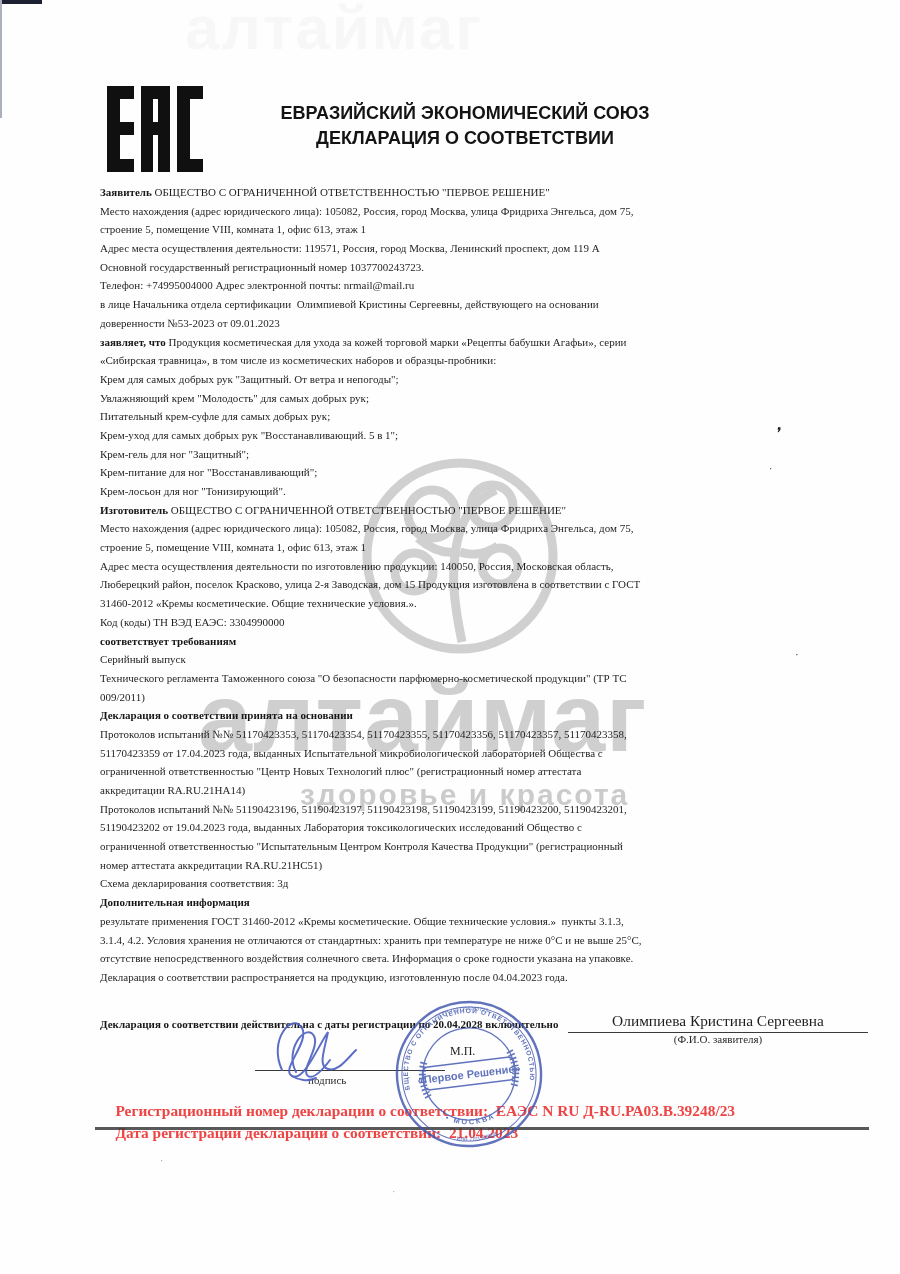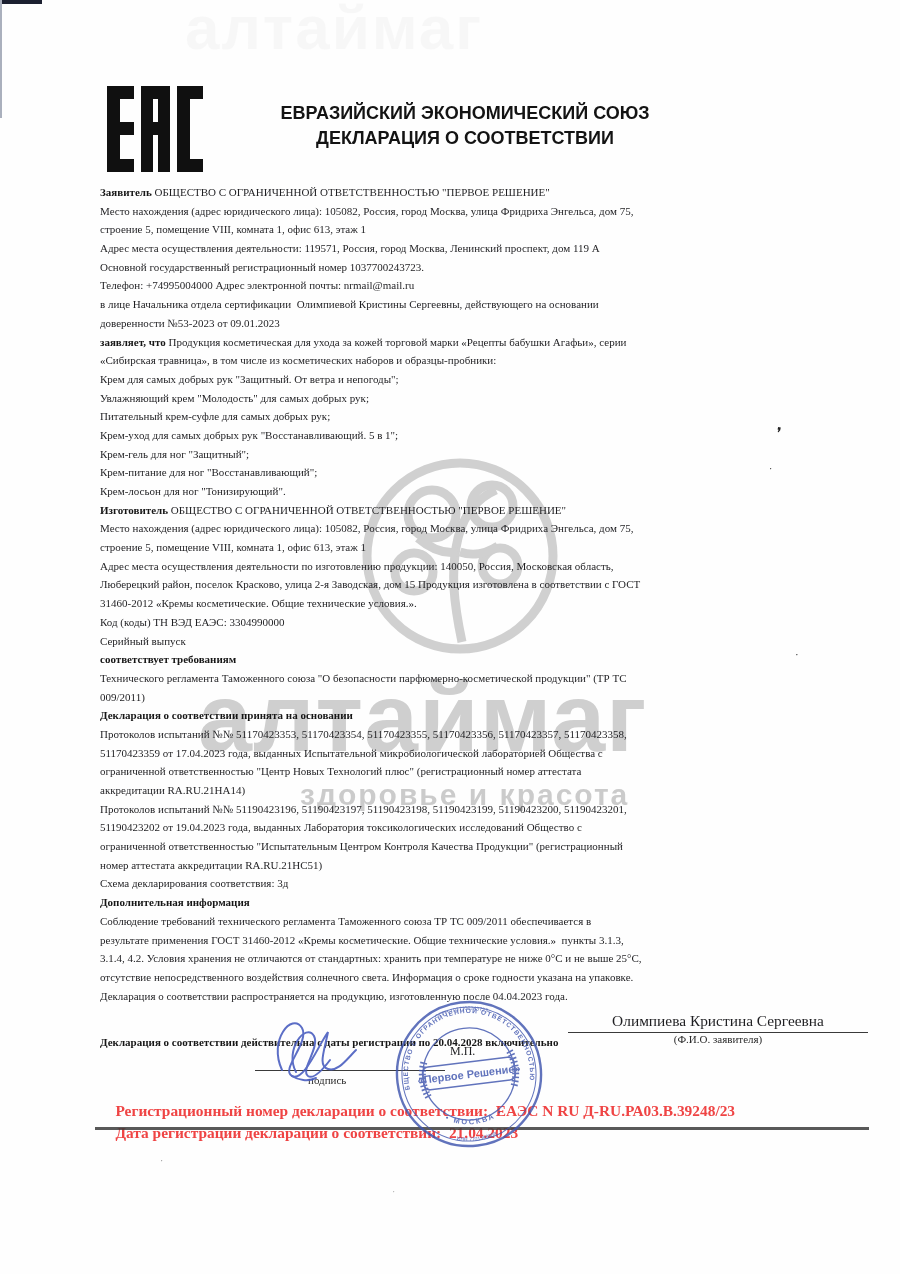--- a/index.html
+++ b/index.html
@@ -99,36 +99,35 @@
       <div class="ln"><span>Крем-гель для ног "Защитный";</span></div>
       <div class="ln"><span>Крем-питание для ног "Восстанавливающий";</span></div>
       <div class="ln"><span>Крем-лосьон для ног "Тонизирующий".</span></div>
       <div class="ln"><b>Изготовитель</b><span> ОБЩЕСТВО С ОГРАНИЧЕННОЙ ОТВЕТСТВЕННОСТЬЮ "ПЕРВОЕ РЕШЕНИЕ"</span></div>
       <div class="ln"><span>Место нахождения (адрес юридического лица): 105082, Россия, город Москва, улица Фридриха Энгельса, дом 75,</span></div>
       <div class="ln"><span>строение 5, помещение VIII, комната 1, офис 613, этаж 1</span></div>
       <div class="ln"><span>Адрес места осуществления деятельности по изготовлению продукции: 140050, Россия, Московская область,</span></div>
       <div class="ln"><span>Люберецкий район, поселок Красково, улица 2-я Заводская, дом 15 Продукция изготовлена в соответствии с ГОСТ</span></div>
       <div class="ln"><span>31460-2012 «Кремы косметические. Общие технические условия.».</span></div>
       <div class="ln"><span>Код (коды) ТН ВЭД ЕАЭС: 3304990000</span></div>
+      <div class="ln bold"><span>соответствует требованиям</span></div>
       <div class="ln"><span>Серийный выпуск</span></div>
-      <div class="ln bold"><span>соответствует требованиям</span></div>
       <div class="ln"><span>Технического регламента Таможенного союза "О безопасности парфюмерно-косметической продукции" (ТР ТС</span></div>
       <div class="ln"><span>009/2011)</span></div>
       <div class="ln bold"><span>Декларация о соответствии принята на основании</span></div>
       <div class="ln"><span>Протоколов испытаний №№ 51170423353, 51170423354, 51170423355, 51170423356, 51170423357, 51170423358,</span></div>
       <div class="ln"><span>51170423359 от 17.04.2023 года, выданных Испытательной микробиологической лабораторией Общества с</span></div>
       <div class="ln"><span>ограниченной ответственностью "Центр Новых Технологий плюс" (регистрационный номер аттестата</span></div>
       <div class="ln"><span>аккредитации RA.RU.21НА14)</span></div>
       <div class="ln"><span>Протоколов испытаний №№ 51190423196, 51190423197, 51190423198, 51190423199, 51190423200, 51190423201,</span></div>
       <div class="ln"><span>51190423202 от 19.04.2023 года, выданных Лаборатория токсикологических исследований Общество с</span></div>
       <div class="ln"><span>ограниченной ответственностью "Испытательным Центром Контроля Качества Продукции" (регистрационный</span></div>
       <div class="ln"><span>номер аттестата аккредитации RA.RU.21НС51)</span></div>
       <div class="ln"><span>Схема декларирования соответствия: 3д</span></div>
       <div class="ln bold"><span>Дополнительная информация</span></div>
-      <div class="ln"><span>Соблюдение требований технического регламента Таможенного союза ТР ТС 009/2011 обеспечивается в</span></div>
       <div class="ln"><span>результате применения ГОСТ 31460-2012 «Кремы косметические. Общие технические условия.»  пункты 3.1.3,</span></div>
       <div class="ln"><span>3.1.4, 4.2. Условия хранения не отличаются от стандартных: хранить при температуре не ниже 0°С и не выше 25°С,</span></div>
       <div class="ln"><span>отсутствие непосредственного воздействия солнечного света. Информация о сроке годности указана на упаковке.</span></div>
       <div class="ln"><span>Декларация о соответствии распространяется на продукцию, изготовленную после 04.04.2023 года.</span></div>
       <div class="ln gap bold"><span>Декларация о соответствии действительна с даты регистрации по 20.04.2028 включительно</span></div>
     </div>
 
   <svg class="sig-svg" width="175" height="80" viewBox="0 0 175 80">
     <g fill="none" stroke="#4b5fc0" stroke-width="2" stroke-linecap="round" opacity="0.9">
       <path d="M30,64 C16,34 40,6 50,22 C58,36 28,64 40,70 C52,76 66,40 76,26 C72,46 66,60 76,63 C86,66 94,54 104,44"></path>

